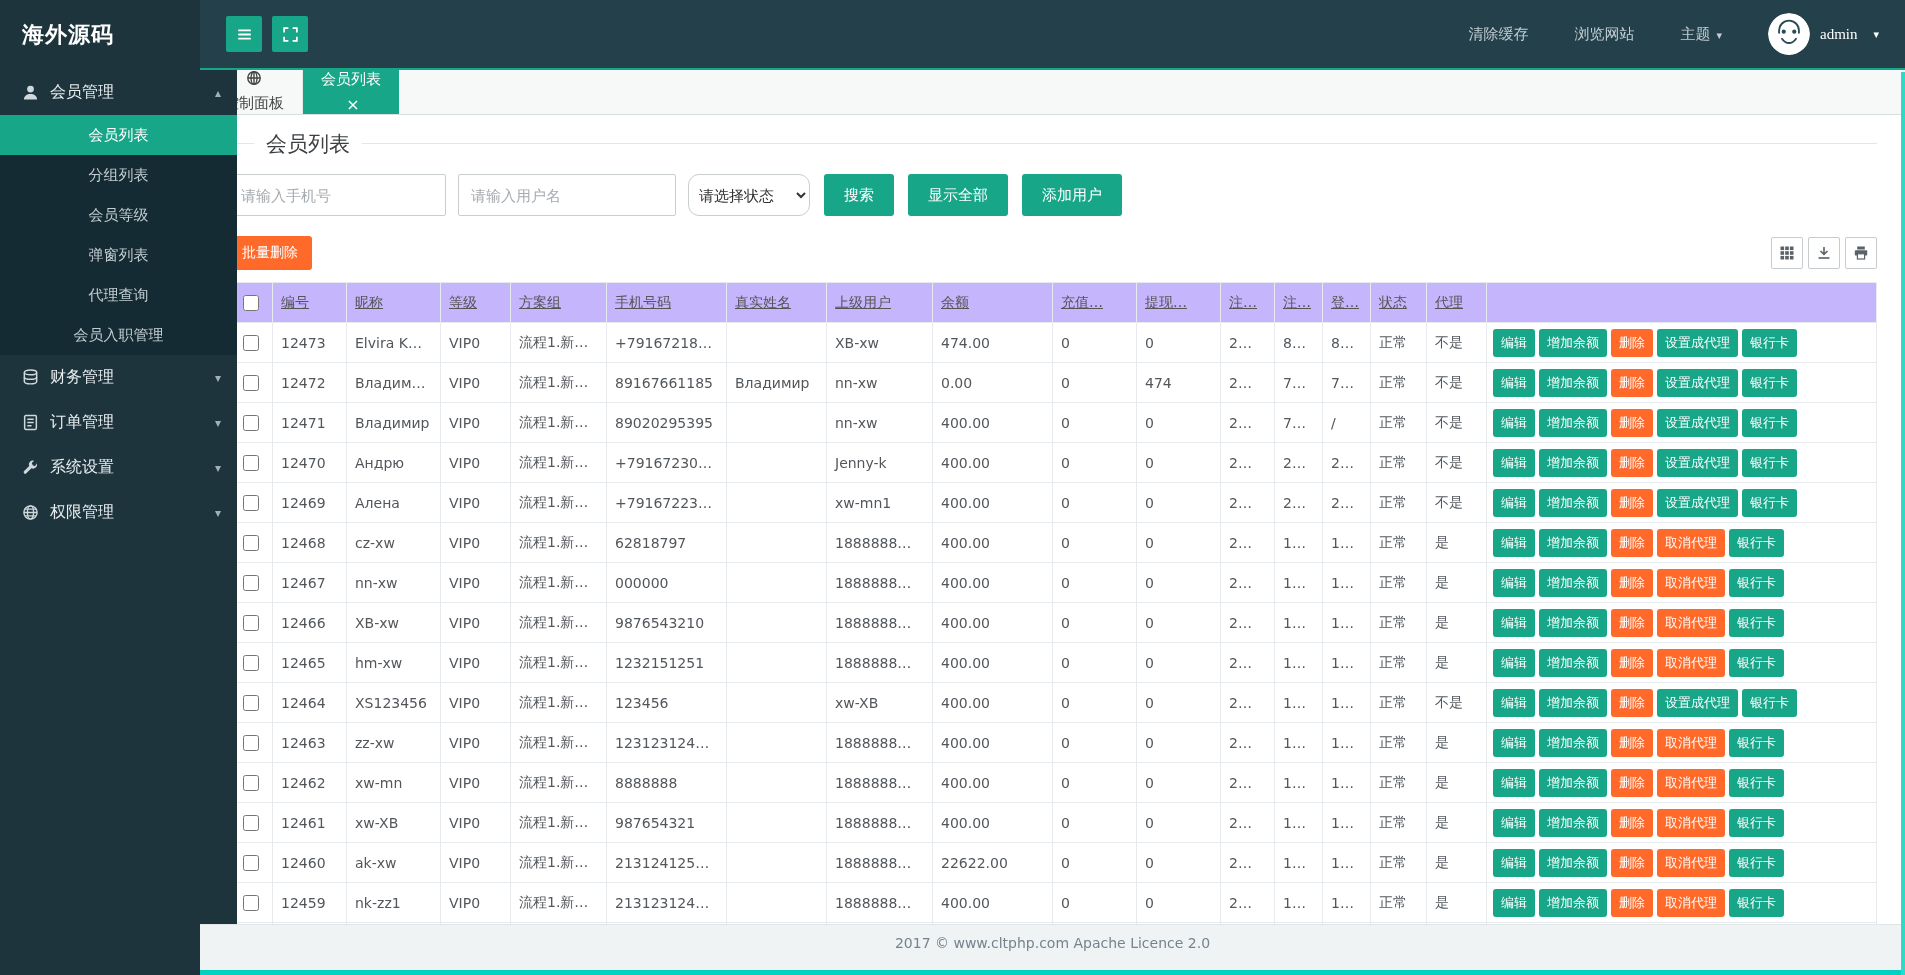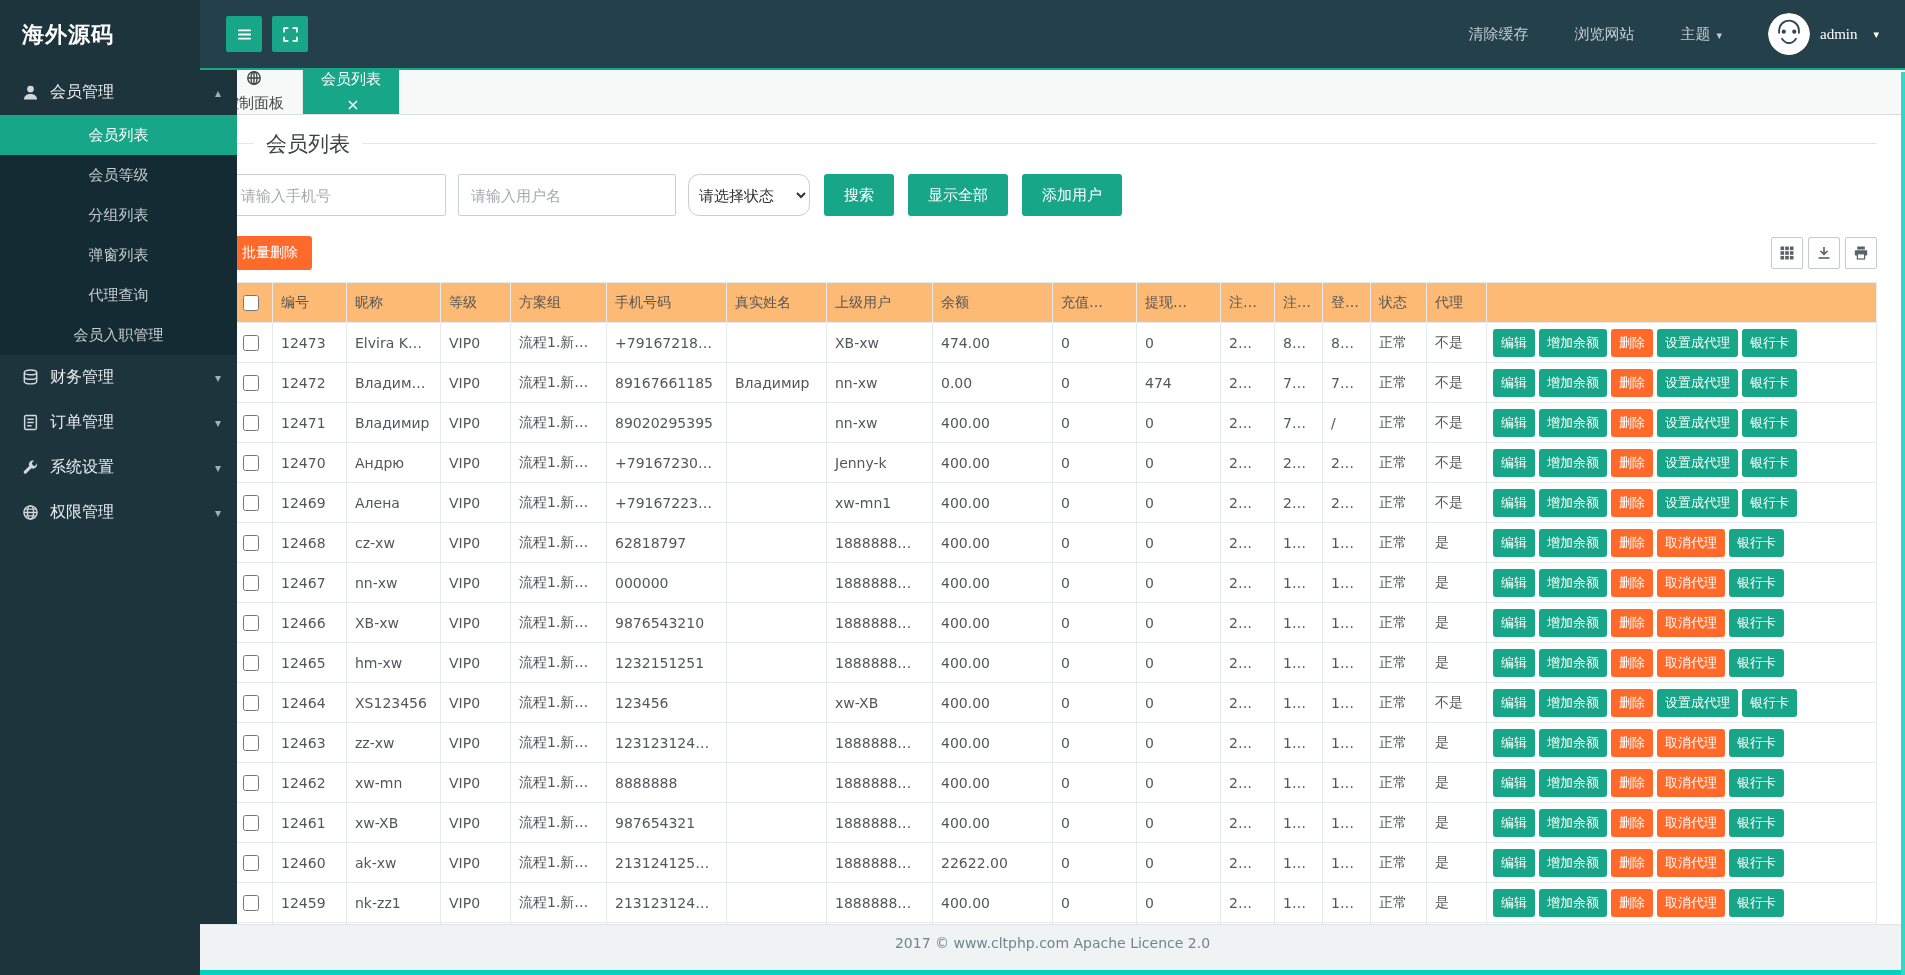--- a/index.html
+++ b/index.html
@@ -61,21 +61,21 @@
   .btn-danger { height: 34px; padding: 0 14px; background: #ff6a2b; color: #fff; border: none; border-radius: 3px; font-size: 14px; }
   .tool-icons { margin-left: auto; display: flex; gap: 5px; }
   .icon-btn { width: 32px; height: 32px; border: 1px solid #c6cbce; background: #fff; border-radius: 2px;
     display: flex; align-items: center; justify-content: center; }
   .icon-btn svg { width: 16px; height: 16px; }
 
   
   .tbl { margin-top: 12px; width: 100%; border-collapse: collapse; table-layout: fixed; font-size: 14px; color: #52575c; }
   .tbl th, .tbl td { border: 1px solid #e7eaec; height: 40px; padding: 0 8px; text-align: left;
     white-space: nowrap; overflow: hidden; vertical-align: middle; }
-  .tbl th { background: #fdba74; color: #555; font-weight: normal; }
+  .tbl th { background: #c4b5fd; color: #555; font-weight: normal; text-decoration: underline; }
   .tbl .ck { text-align: center; padding: 0; }
   .tbl input[type="checkbox"] { width: 16px; height: 16px; vertical-align: middle; }
   .acts { padding: 0 4px !important; }
   .abtn { display: inline-block; height: 28px; line-height: 28px; padding: 0 8px; margin: 0 2px; border: none;
     border-radius: 3px; background: #18a689; color: #fff; font-size: 13px; }
   .abtn.orange { background: #ff6a2b; }
 
   
   .footer { position: absolute; left: 200px; right: 0; bottom: 5px; height: 46px; background: #eff3f4;
     border-top: 1px solid #e0e5e7; text-align: center; line-height: 36px; color: #76838f; font-size: 14px; z-index: 40; }
@@ -93,22 +93,22 @@
           <svg viewBox="0 0 16 16">
             <circle cx="8" cy="4.8" r="3.2" fill="currentColor"></circle>
             <path d="M1.8 14.5c0-3.4 2.8-5.2 6.2-5.2s6.2 1.8 6.2 5.2z" fill="currentColor"></path>
           </svg>
         </span>
         <span class="slabel">会员管理</span>
         <span class="chev">▴</span>
       </div>
       <div class="side-sub">
         <div class="side-sub-item active">会员列表</div>
+        <div class="side-sub-item">分组列表</div>
         <div class="side-sub-item">会员等级</div>
-        <div class="side-sub-item">分组列表</div>
         <div class="side-sub-item">弹窗列表</div>
         <div class="side-sub-item">代理查询</div>
         <div class="side-sub-item">会员入职管理</div>
       </div>
       <div class="side-sec">
         <span class="sicon">
           <svg viewBox="0 0 16 16" fill="none" stroke="currentColor" stroke-width="1.4">
             <ellipse cx="8" cy="3.2" rx="5.8" ry="2.2"></ellipse>
             <path d="M2.2 3.2v4.3c0 1.2 2.6 2.2 5.8 2.2s5.8-1 5.8-2.2V3.2"></path>
             <path d="M2.2 7.5v4.3c0 1.2 2.6 2.2 5.8 2.2s5.8-1 5.8-2.2V7.5"></path>

